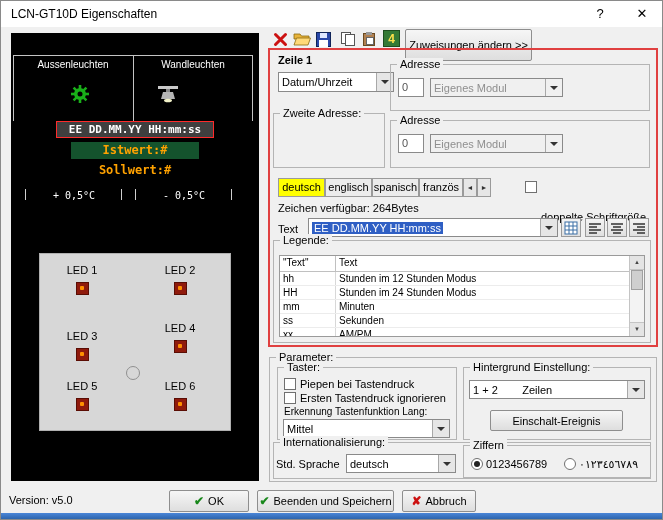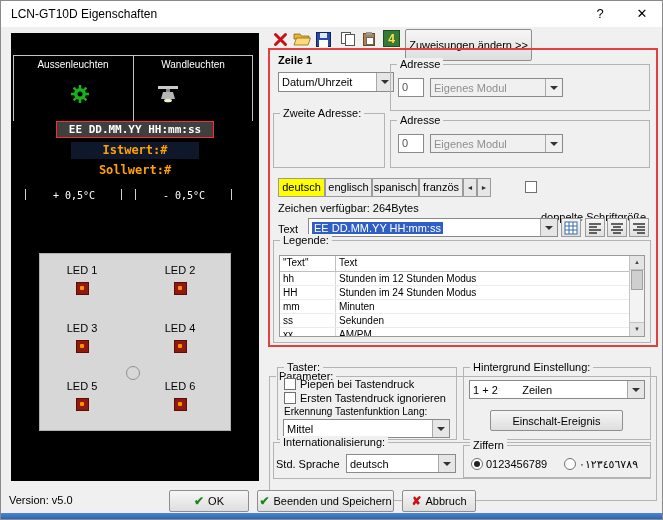--- a/index.html
+++ b/index.html
@@ -15,21 +15,21 @@
 
   
   .display{position:absolute;left:10px;top:32px;width:248px;height:448px;background:#000;}
   .dl-hline{position:absolute;left:2px;top:22px;width:240px;height:1px;background:#c4c4c4;}
   .dl-vline{position:absolute;top:22px;width:1px;height:66px;background:#c4c4c4;}
   .dl-cell{position:absolute;top:26px;width:120px;color:#fff;font-size:10px;text-align:center;}
   .dl-icon{position:absolute;}
   .dl-date{position:absolute;left:45px;top:88px;width:158px;height:17px;background:#3f3f3f;border:1px solid #ff2a2a;
            box-sizing:border-box;color:#fff;font-family:"DejaVu Sans Mono",monospace;font-weight:bold;font-size:11px;
            text-align:center;line-height:15px;}
-  .dl-ist{position:absolute;left:60px;top:109px;width:128px;height:17px;background:#0f172a;color:#ffa200;
+  .dl-ist{position:absolute;left:60px;top:109px;width:128px;height:17px;background:#14532d;color:#ffa200;
           font-family:"DejaVu Sans Mono",monospace;font-weight:bold;font-size:12px;text-align:center;line-height:17px;}
   .dl-soll{position:absolute;left:60px;top:129px;width:128px;height:17px;background:transparent;color:#ffa200;
           font-family:"DejaVu Sans Mono",monospace;font-weight:bold;font-size:12px;text-align:center;line-height:17px;}
   .dl-temp{position:absolute;top:157px;width:90px;color:#fff;font-size:10px;text-align:center;font-family:"DejaVu Sans Mono",monospace;}
   .dl-tick{position:absolute;top:156px;width:1px;height:11px;background:#cfcfcf;}
   .led-panel{position:absolute;left:28px;top:220px;width:192px;height:178px;background:#d7d7d7;border:1px solid #b0b0b0;box-sizing:border-box;}
   .led-item{position:absolute;width:56px;text-align:center;}
   .led-label{font-size:11px;color:#000;}
   .led-square{width:11px;height:11px;background:#8f1a0c;border:1px solid #5a0d04;margin:6px auto 0;position:relative;}
   .led-dot{position:absolute;left:3px;top:3px;width:4px;height:4px;background:#ff9000;border-radius:1px;}
@@ -155,21 +155,21 @@
         <div class="led-square">
             <div class="led-dot"></div>
           </div>
       </div>
       <div class="led-item" style="left:112px;top:10px;">
         <div class="led-label">LED 2</div>
         <div class="led-square">
             <div class="led-dot"></div>
           </div>
       </div>
-      <div class="led-item" style="left:14px;top:68px;">
+      <div class="led-item" style="left:14px;top:76px;">
         <div class="led-label">LED 3</div>
         <div class="led-square">
             <div class="led-dot"></div>
           </div>
       </div>
       <div class="led-item" style="left:112px;top:68px;">
         <div class="led-label">LED 4</div>
         <div class="led-square">
             <div class="led-dot"></div>
           </div>
@@ -348,21 +348,21 @@
       <div class="lt-c1">xx</div>
       <div class="lt-c2">AM/PM</div>
     </div>
     <div class="scroll">
       <div class="sc-btn sc-up">▲</div>
       <div class="sc-thumb"></div>
       <div class="sc-btn sc-down">▼</div>
     </div>
   </div>
 
-  <div class="gb" style="left:268px;top:375px;width:388px;height:125px;">
+  <div class="gb" style="left:268px;top:356px;width:388px;height:125px;">
     <span class="gb-label">Parameter:</span>
   </div>
 
   <div class="gb" style="left:276px;top:366px;width:180px;height:73px;">
     <span class="gb-label">Taster:</span>
   </div>
   <div class="cb" style="left:283px;top:377px;"></div>
   <span class="lbl" style="left:299px;top:377px;">Piepen bei Tastendruck</span>
   <div class="cb" style="left:283px;top:391px;"></div>
   <span class="lbl" style="left:299px;top:391px;">Ersten Tastendruck ignorieren</span>

